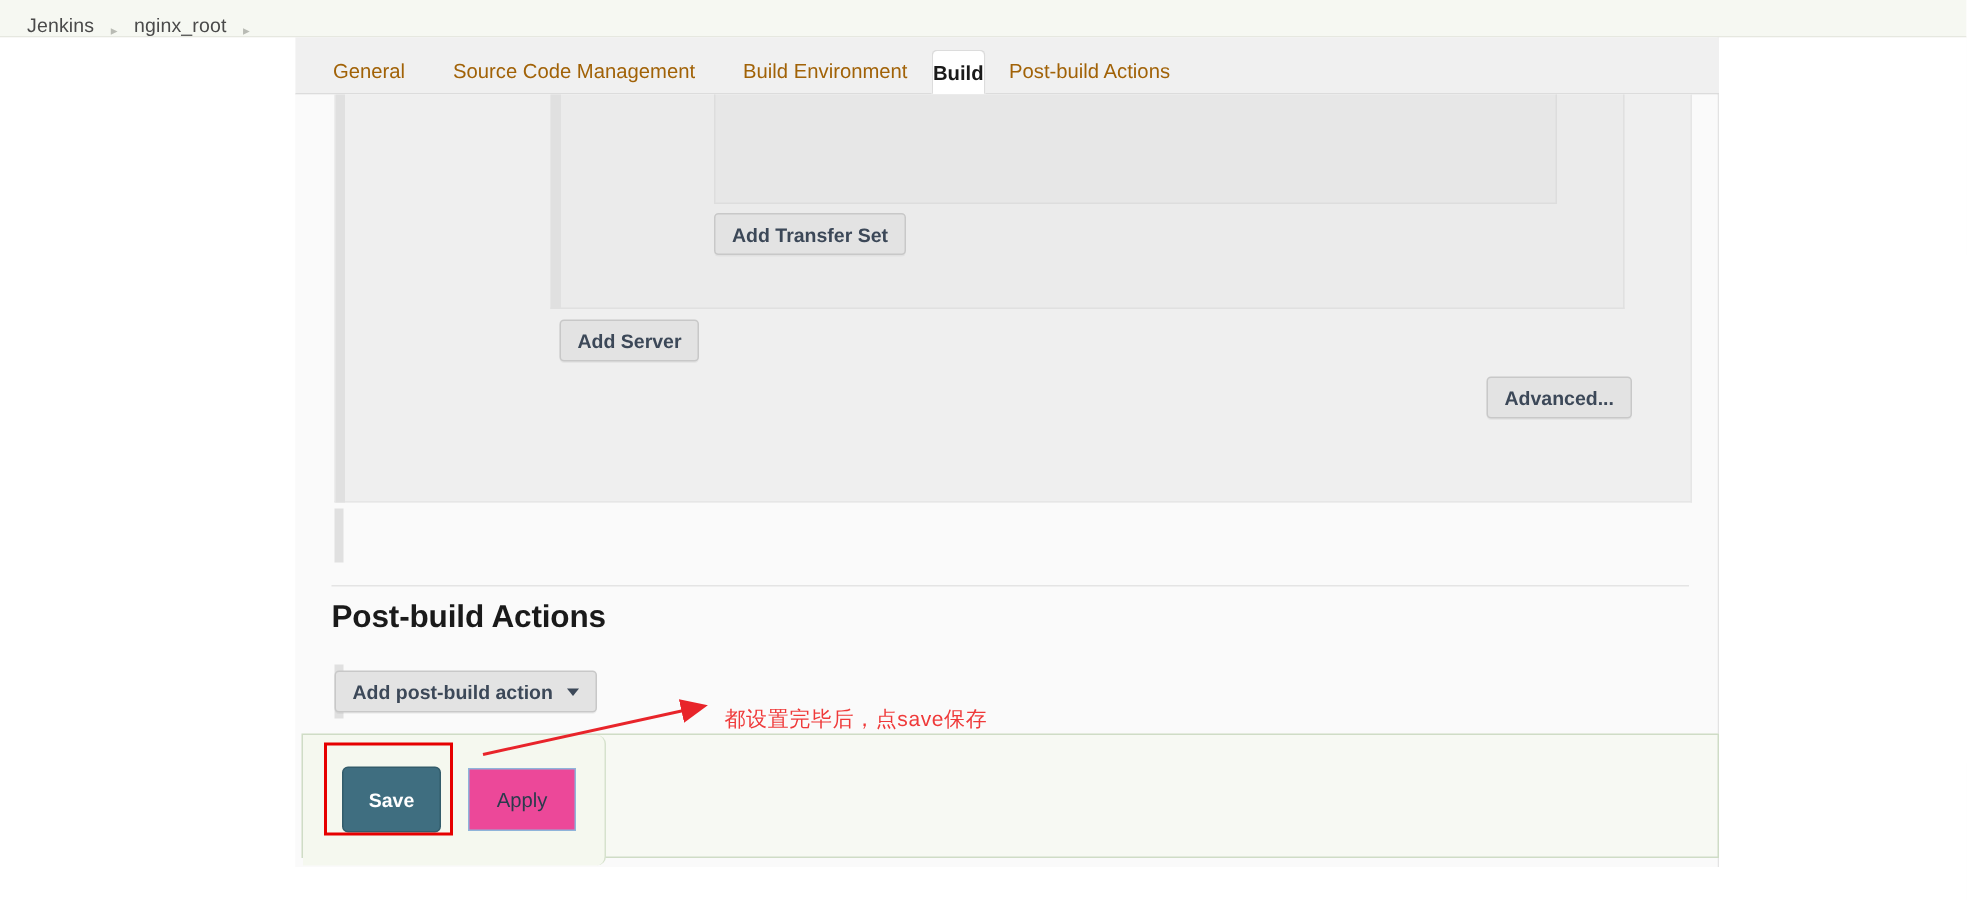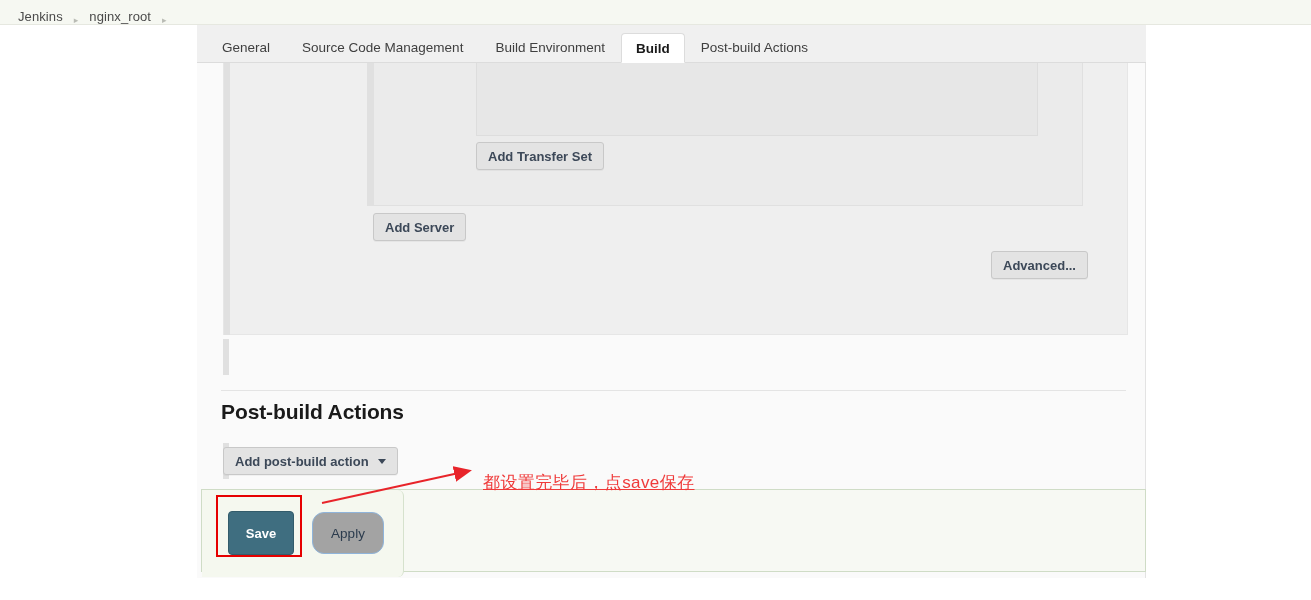--- a/index.html
+++ b/index.html
@@ -74,37 +74,37 @@
     height: 38px;
     background: #f0f0f0;
     border-bottom: 1px solid #dcdcdc;
     box-sizing: border-box;
     display: flex;
     align-items: flex-end;
     padding-left: 9px;
   }
   .tab {
     font-size: 13.5px;
-    color: #404040;
+    color: #a16207;
     padding: 0 16px;
     height: 30px;
     line-height: 30px;
     box-sizing: border-box;
     white-space: nowrap;
     position: relative;
     top: 1px;
   }
   .tab.active {
     background: #ffffff;
     color: #1a1a1a;
     font-weight: bold;
     border: 1px solid #dcdcdc;
     border-bottom: 1px solid #ffffff;
     border-radius: 4px 4px 0 0;
-    padding: 0 14px;
+    padding: 0 0;
   }
 
   
   .form-body {
     position: absolute;
     left: 0; top: 38px;
     width: 948px;
     height: 515px;
     background: #fafafa;
     overflow: hidden;
@@ -236,23 +236,23 @@
     display: flex;
     align-items: center;
     justify-content: center;
     cursor: pointer;
     box-sizing: border-box;
   }
   .btn-apply {
     position: absolute;
     left: 110px; top: 22px;
     width: 72px; height: 42px;
-    background: #a3a3a3;
+    background: #ec4899;
     border: 1px solid #8fb4da;
-    border-radius: 12px;
+    border-radius: 0;
     color: #2b3b4d;
     font-size: 13.5px;
     display: flex;
     align-items: center;
     justify-content: center;
     cursor: pointer;
     box-sizing: border-box;
     text-align: center;
   }
 
@@ -269,25 +269,24 @@
   
   .annotation-svg {
     position: absolute;
     left: 310px; top: 455px;
     width: 180px; height: 60px;
     pointer-events: none;
   }
   .annotation-text {
     position: absolute;
     left: 483px; top: 471px;
-    font-size: 17px;
+    font-size: 14px;
     color: #ef3a3a;
     white-space: nowrap;
     letter-spacing: .4px;
-    text-decoration: underline;
   }
 
   
   .bottom-filler {
     position: absolute;
     left: 197px; top: 578px;
     width: 1114px; height: 22px;
     background: #ffffff;
   }
   .right-blank {

